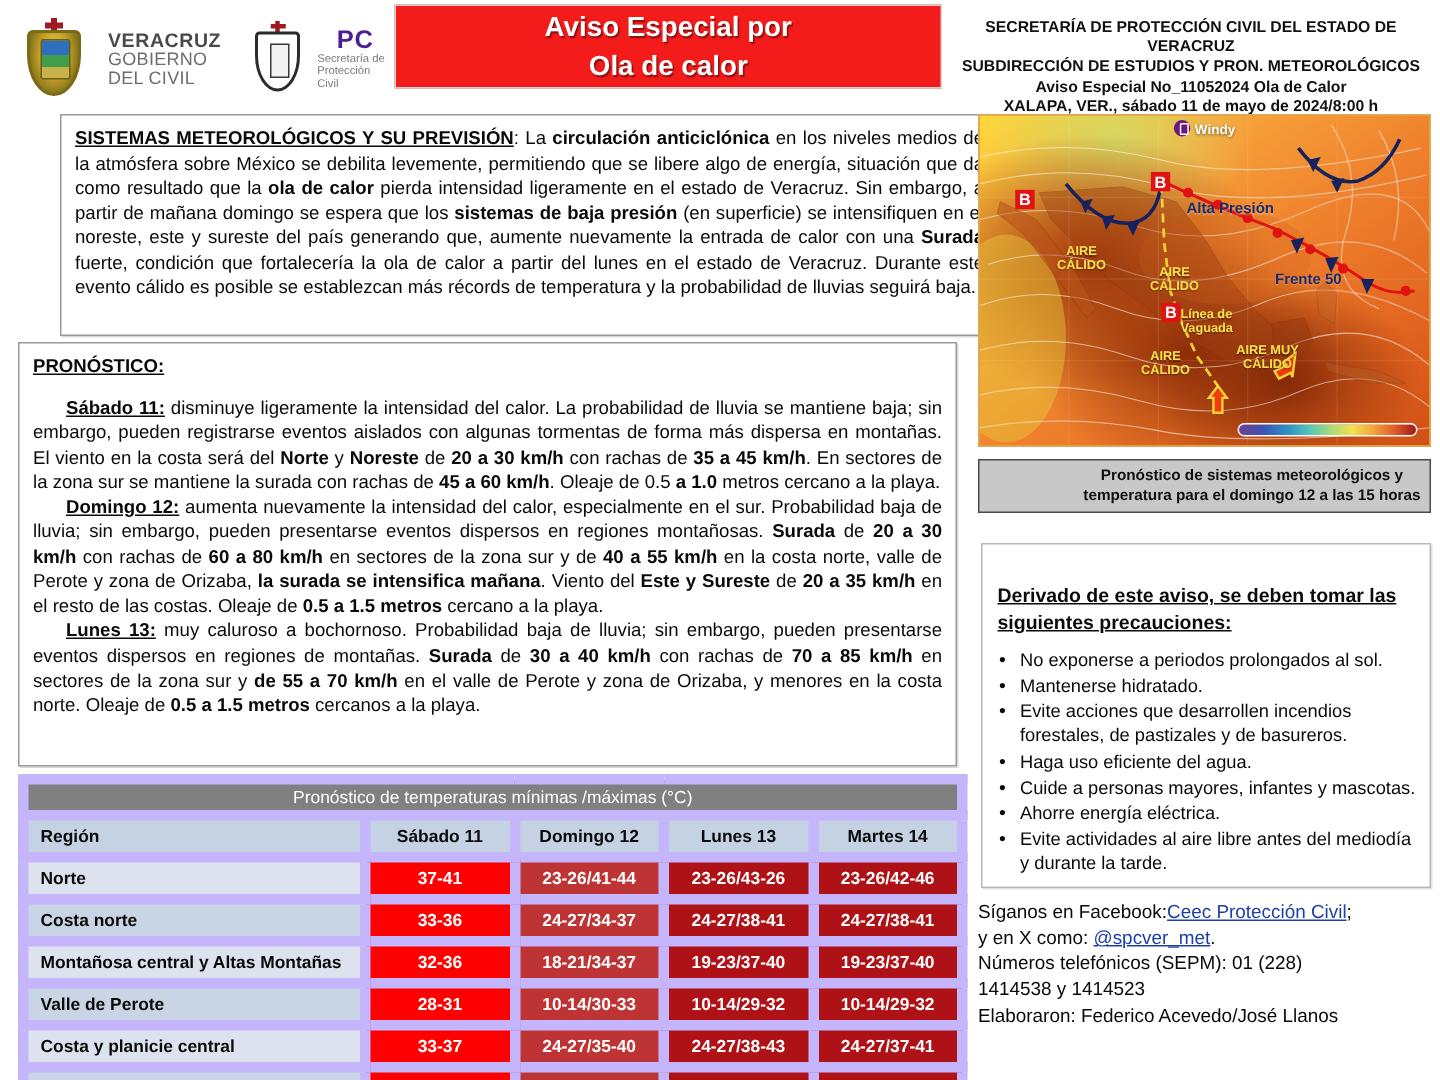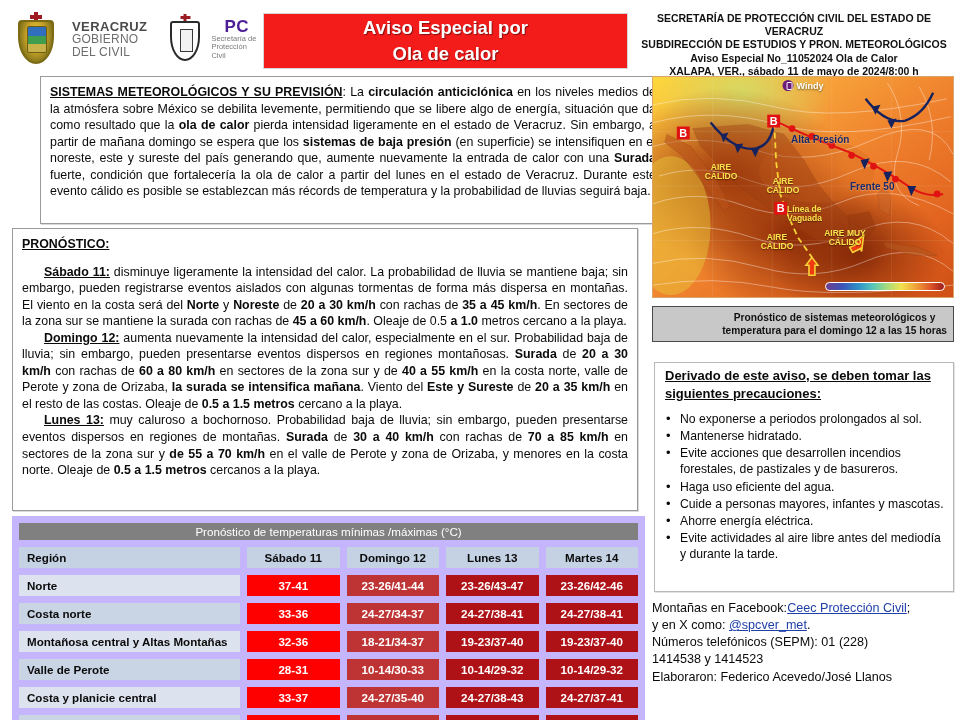--- a/index.html
+++ b/index.html
@@ -80,21 +80,21 @@
     width: 3px; height: 10px; background: #9d1b22;
   }
   .pc-crest .tcross::after {
     content: ""; position: absolute; left: -3.5px; top: 2px;
     width: 10px; height: 3px; background: #9d1b22;
   }
   .pc-words .pc-big { font-size: 17px; font-weight: bold; color: #4c1d95; letter-spacing: .5px; line-height: 1; margin-left: 13px; }
   .pc-words .pc-sub { font-size: 7.5px; color: #7a7a7a; line-height: 1.15; }
 
   .title-banner {
-    position: absolute; left: 263px; top: 13px;
+    position: absolute; left: 263px; top: 3px;
     width: 365px; height: 56px;
     background: #F41B1B;
     border: 1px solid #d6d6d6;
     display: flex; flex-direction: column;
     align-items: center; justify-content: center;
     color: #ffffff;
     font-weight: bold;
     font-size: 18.5px;
     line-height: 1.42;
     text-shadow: 1px 1px 1px rgba(0,0,0,.45);
@@ -236,21 +236,21 @@
     line-height: 1.28;
     padding: 0 6px;
   }
 
   #precautions {
     position: absolute; left: 654px; top: 362px;
     width: 300px; height: 230px;
     border: 1px solid #b8b8b8;
     background: #ffffff;
     box-shadow: 1px 1px 0 #e2e2e2;
-    padding: 4px 6px 6px 10px;
+    padding: 25px 6px 6px 10px;
   }
   #precautions .prec-title {
     font-size: 13px; font-weight: bold; text-decoration: underline;
     line-height: 1.36; color: #0a0a0a; margin-bottom: 9px;
   }
   #precautions ul { list-style: none; }
   #precautions li {
     position: relative;
     font-size: 12.2px;
     line-height: 1.315;
@@ -351,21 +351,21 @@
         <th class="hdr-day">Domingo 12</th>
         <th class="hdr-day">Lunes 13</th>
         <th class="hdr-day">Martes 14</th>
       </tr>
     </thead>
     <tbody>
       <tr>
         <td class="cell-region">Norte</td>
         <td class="cell-val v-sab">37-41</td>
         <td class="cell-val v-dom">23-26/41-44</td>
-        <td class="cell-val v-lun">23-26/43-47</td>
+        <td class="cell-val v-lun">23-26/43-26</td>
         <td class="cell-val v-mar">23-26/42-46</td>
       </tr>
       <tr>
         <td class="cell-region alt">Costa norte</td>
         <td class="cell-val v-sab">33-36</td>
         <td class="cell-val v-dom">24-27/34-37</td>
         <td class="cell-val v-lun">24-27/38-41</td>
         <td class="cell-val v-mar">24-27/38-41</td>
       </tr>
       <tr>
@@ -548,20 +548,20 @@
       <li>Mantenerse hidratado.</li>
       <li>Evite acciones que desarrollen incendios forestales, de pastizales y de basureros.</li>
       <li>Haga uso eficiente del agua.</li>
       <li>Cuide a personas mayores, infantes y mascotas.</li>
       <li>Ahorre energía eléctrica.</li>
       <li>Evite actividades al aire libre antes del mediodía y durante la tarde.</li>
     </ul>
   </div>
 
   <div id="contact">
-    <div><span>Montañas en Facebook:</span><span class="lnk">Ceec Protección Civil</span><span>;</span></div>
+    <div><span>Síganos en Facebook:</span><span class="lnk">Ceec Protección Civil</span><span>;</span></div>
     <div><span>y en X como:</span> <span class="lnk">@spcver_met</span><span>.</span></div>
     <div>Números telefónicos (SEPM):  01 (228)</div>
     <div>1414538  y 1414523</div>
     <div>Elaboraron: Federico Acevedo/José Llanos</div>
   </div>
 
 </div>
 
 </body></html>

